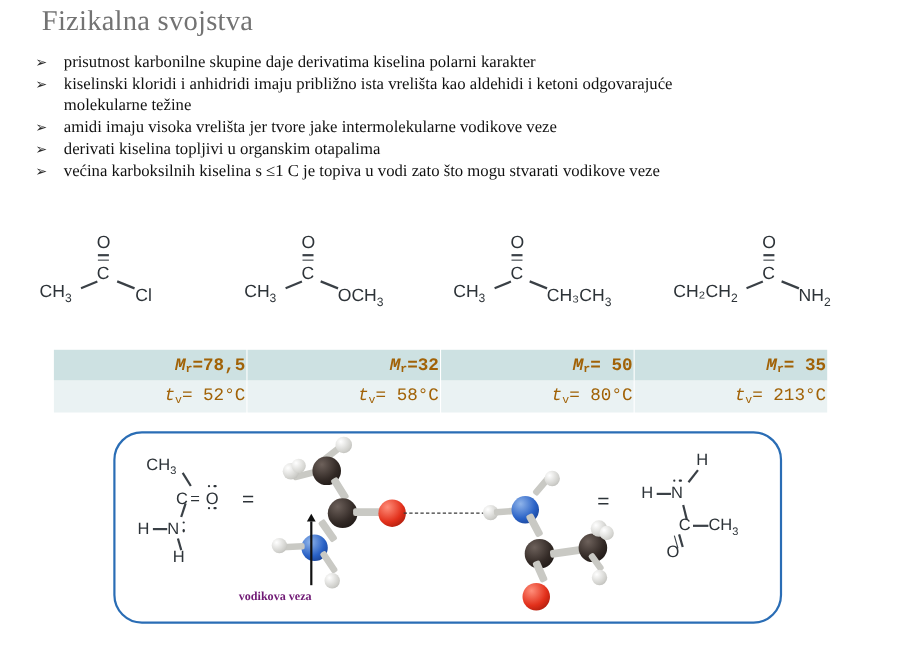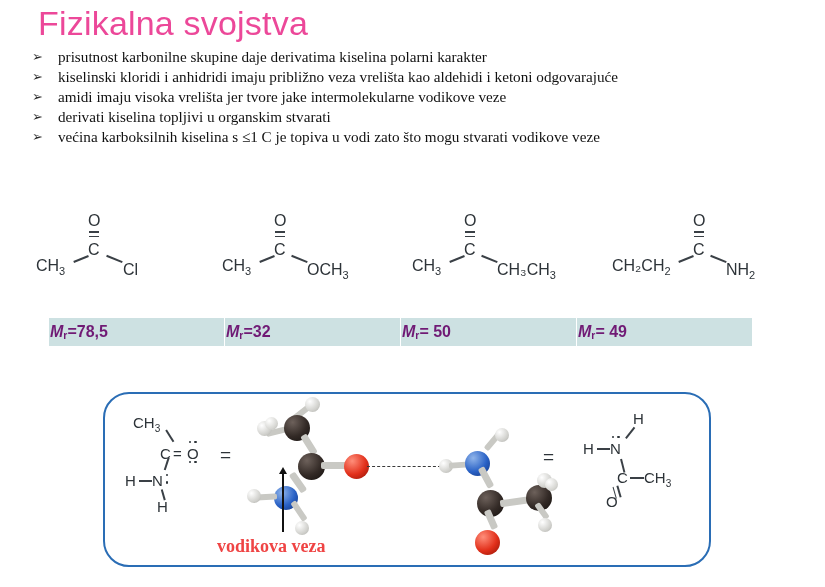--- a/index.html
+++ b/index.html
@@ -5,22 +5,22 @@
   html,body{margin:0;padding:0;}
   body{
     width:825px;height:587px;background:#ffffff;overflow:hidden;
     font-family:"Liberation Serif", serif;position:relative;
   }
   #slide{position:relative;width:825px;height:587px;}
 
   
   .title{
     position:absolute;left:38px;top:4px;
-    font-family:Liberation Sans, sans-serif;
-    font-size:34px;color:#ec4899;letter-spacing:.2px;
+    font-family:Liberation Serif, serif;
+    font-size:26px;color:#737373;letter-spacing:.2px;
     white-space:nowrap;
   }
 
   
   .bullets{position:absolute;left:30px;top:47px;width:780px;}
   .bullet{
     position:relative;display:flex;align-items:flex-start;
     font-size:15.2px;color:#111;line-height:19px;margin-bottom:1px;
   }
   .bullet .mark{
@@ -42,21 +42,21 @@
   .dbl{position:absolute;width:10px;}
   .dbl i{display:block;width:10px;height:1.6px;background:#3a4046;}
   .dbl i+i{margin-top:3px;}
 
   
   table.props{
     position:absolute;left:48px;top:318px;width:705px;
     border-collapse:separate;border-spacing:1px 0;table-layout:fixed;
   }
   table.props th,table.props td{
-    text-align:left;font-family:Liberation Sans, sans-serif;color:#701a75;
+    text-align:right;font-family:Liberation Mono, monospace;color:#a16207;
     border:none;
   }
   table.props th{
     background:#cde1e2;height:26px;font-size:16px;font-weight:bold;
   }
   table.props td{
     background:#eaf2f3;height:27px;font-size:16px;font-weight:normal;
   }
   .it{font-style:italic;}
   .sb{font-size:10.5px;vertical-align:-2px;font-style:normal;}
@@ -80,52 +80,53 @@
   
   .ball{position:absolute;border-radius:50%;}
   .stick{position:absolute;background:#c9c9c4;border-radius:2px;}
   .hb{position:absolute;border-top:1.6px dashed #3a3a3a;}
   .arrowline{position:absolute;width:1.6px;background:#111;}
   .arrowhead{position:absolute;width:0;height:0;
     border-left:4.5px solid transparent;border-right:4.5px solid transparent;
     border-bottom:7px solid #111;}
   .hblabel{
     position:absolute;font-family:"Liberation Serif", serif;font-weight:bold;
-    font-size:18px;color:#ef4444;white-space:nowrap;
+    font-size:11px;color:#701a75;white-space:nowrap;
   }
 </style>
 </head>
 <body>
 
 <div id="slide">
 
   <div class="title">Fizikalna svojstva</div>
 
   <div class="bullets">
 
     <div class="bullet">
       <span class="mark">➢</span>
       <span class="txt">prisutnost karbonilne skupine daje derivatima kiselina polarni karakter</span>
     </div>
 
     <div class="bullet justify">
       <span class="mark">➢</span>
       <span class="txt">
-        <span>kiselinski kloridi i anhidridi imaju približno veza vrelišta kao aldehidi i ketoni odgovarajuće</span>
+        <span>kiselinski kloridi i anhidridi imaju približno ista vrelišta kao aldehidi i ketoni odgovarajuće</span>
+        <span class="l2">molekularne težine</span>
       </span>
     </div>
 
     <div class="bullet strong">
       <span class="mark">➢</span>
       <span class="txt">amidi imaju visoka vrelišta jer tvore jake intermolekularne vodikove veze</span>
     </div>
 
     <div class="bullet">
       <span class="mark">➢</span>
-      <span class="txt">derivati kiselina topljivi u organskim stvarati</span>
+      <span class="txt">derivati kiselina topljivi u organskim otapalima</span>
     </div>
 
     <div class="bullet">
       <span class="mark">➢</span>
       <span class="txt">većina karboksilnih kiselina s ≤1 C je topiva u vodi zato što mogu stvarati vodikove   veze</span>
     </div>
   </div>
 
   <div class="molrow">
 
@@ -181,21 +182,27 @@
       <div class="bond" style="left:98px;top:53px;width:17px;height:1.6px;transform:rotate(22deg)"></div>
     </div>
   </div>
 
   <table class="props">
     <tbody>
         <tr>
       <th><span class="it">M</span><span class="sb">r</span><span>=78,5</span></th>
       <th><span class="it">M</span><span class="sb">r</span><span>=32</span></th>
       <th><span class="it">M</span><span class="sb">r</span><span>= 50</span></th>
-      <th><span class="it">M</span><span class="sb">r</span><span>= 49</span></th>
+      <th><span class="it">M</span><span class="sb">r</span><span>= 35</span></th>
+    </tr>
+    <tr>
+      <td><span class="it">t</span><span class="sb">v</span><span>= 52°C</span></td>
+      <td><span class="it">t</span><span class="sb">v</span><span>= 58°C</span></td>
+      <td><span class="it">t</span><span class="sb">v</span><span>= 80°C</span></td>
+      <td><span class="it">t</span><span class="sb">v</span><span>= 213°C</span></td>
     </tr>
   </tbody>
     </table>
 
   <div class="figbox">
 
     <div class="lewis" style="left:20px;top:20px;width:120px;height:95px">
       <div class="atom" style="left:8px;top:0px"><span>CH</span><sub>3</sub></div>
       <div class="bond" style="left:38px;top:21px;width:14px;height:1.5px;transform:rotate(58deg)"></div>
       <div class="atom" style="left:35px;top:31px">C</div>

